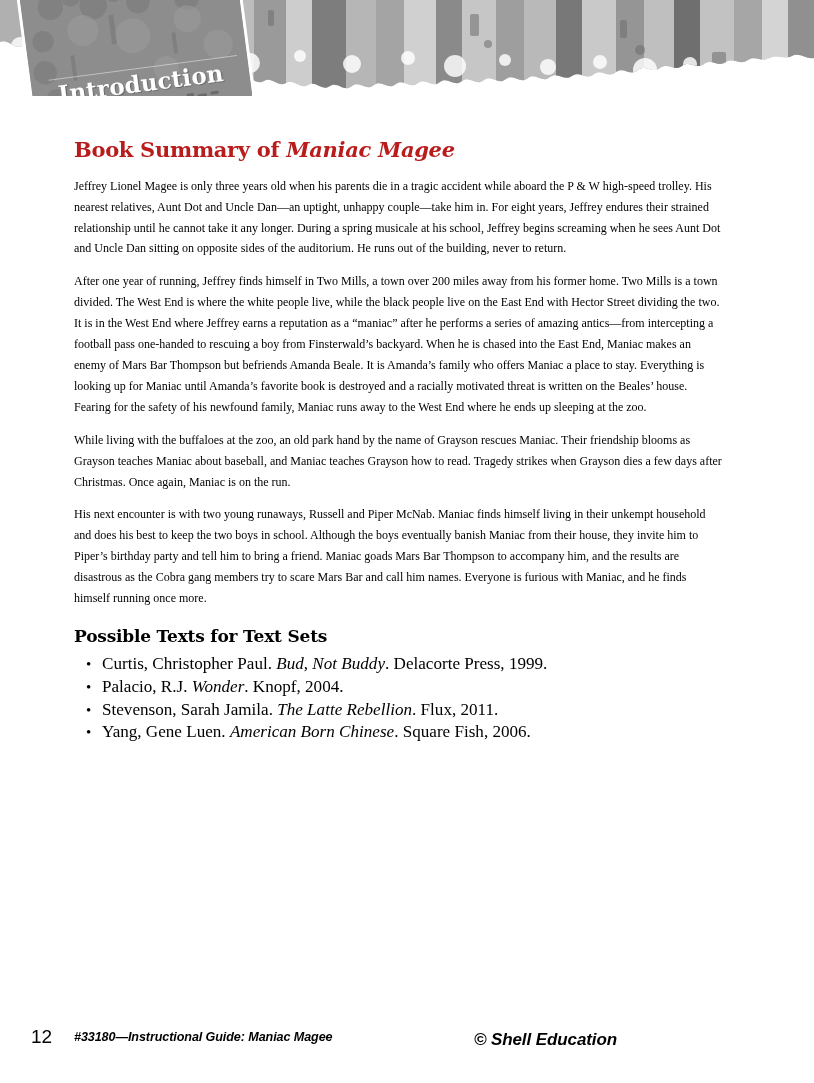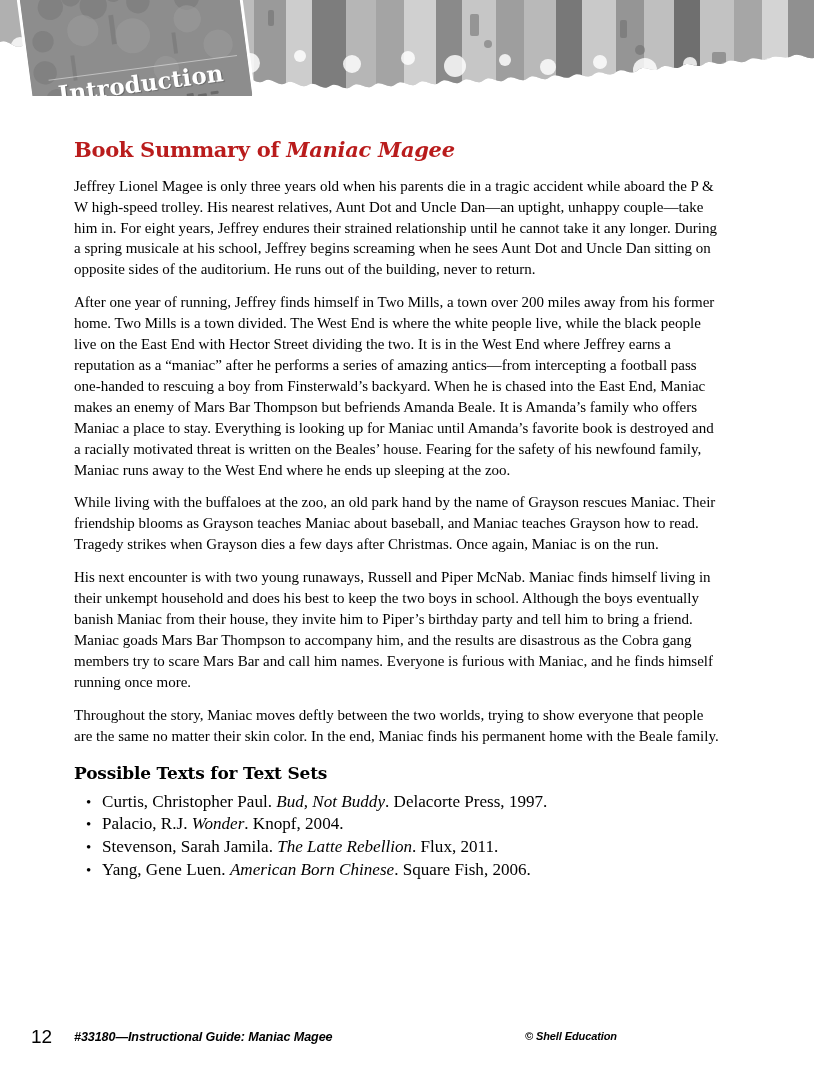--- a/index.html
+++ b/index.html
@@ -97,21 +97,21 @@
     margin: 0 0 13px 0;
     letter-spacing: -0.3px;
     color: #b91c1c;
   }
   h1.section-title .it {
     font-style: italic;
   }
 
   p.body-par {
     font-family: "Liberation Serif", serif;
-    font-size: 15px;
+    font-size: 12px;
     line-height: 20.9px;
     margin: 0 0 12px 0;
     text-align: left;
     color: #000;
   }
 
   h2.section-title-2 {
     font-family: "DejaVu Serif", serif;
     font-weight: bold;
     font-size: 17px;
@@ -171,21 +171,21 @@
     color: #000;
     letter-spacing: -0.1px;
   }
   .footer-right {
     position: absolute;
     right: 91px;
     top: 4px;
     font-family: "Liberation Sans", sans-serif;
     font-style: italic;
     font-weight: bold;
-    font-size: 11px;
+    font-size: 17px;
     color: #000;
     letter-spacing: -0.1px;
   }
 </style>
 </head>
 <body>
 
 <div class="banner">
   <svg class="banner-stripes" viewBox="0 0 814 96" preserveAspectRatio="none">
     <defs>
@@ -324,27 +324,26 @@
 <div class="content">
 
   <h1 class="section-title">
     <span>Book Summary of </span><span class="it">Maniac Magee</span>
   </h1>
 
   <p class="body-par">Jeffrey Lionel Magee is only three years old when his parents die in a tragic accident while aboard the P &amp; W high-speed trolley.  His nearest relatives, Aunt Dot and Uncle Dan—an uptight, unhappy couple—take him in.  For eight years, Jeffrey endures their strained relationship until he cannot take it any longer.  During a spring musicale at his school, Jeffrey begins screaming when he sees Aunt Dot and Uncle Dan sitting on opposite sides of the auditorium.  He runs out of the building, never to return.</p>
   <p class="body-par">After one year of running, Jeffrey finds himself in Two Mills, a town over 200 miles away from his former home.  Two Mills is a town divided.  The West End is where the white people live, while the black people live on the East End with Hector Street dividing the two.  It is in the West End where Jeffrey earns a reputation as a “maniac” after he performs a series of amazing antics—from intercepting a football pass one-handed to rescuing a boy from Finsterwald’s backyard.  When he is chased into the East End, Maniac makes an enemy of Mars Bar Thompson but befriends Amanda Beale.  It is Amanda’s family who offers Maniac a place to stay.  Everything is looking up for Maniac until Amanda’s favorite book is destroyed and a racially motivated threat is written on the Beales’ house.  Fearing for the safety of his newfound family, Maniac runs away to the West End where he ends up sleeping at the zoo.</p>
   <p class="body-par">While living with the buffaloes at the zoo, an old park hand by the name of Grayson rescues Maniac.  Their friendship blooms as Grayson teaches Maniac about baseball, and Maniac teaches Grayson how to read.  Tragedy strikes when Grayson dies a few days after Christmas.  Once again, Maniac is on the run.</p>
   <p class="body-par">His next encounter is with two young runaways, Russell and Piper McNab.  Maniac finds himself living in their unkempt household and does his best to keep the two boys in school.  Although the boys eventually banish Maniac from their house, they invite him to Piper’s birthday party and tell him to bring a friend.  Maniac goads Mars Bar Thompson to accompany him, and the results are disastrous as the Cobra gang members try to scare Mars Bar and call him names.  Everyone is furious with Maniac, and he finds himself running once more.</p>
-  <p class="body-par">Throughout the story, Maniac moves deftly between the two worlds, trying to show everyone that people are the same no matter their skin color.  In the end, Maniac finds his permanent home with the Beale family.</p>
 
   <h2 class="section-title-2">Possible Texts for Text Sets</h2>
 
   <ul class="text-set-list">
     <li>
-      <span class="bullet">•</span><span>Curtis, Christopher Paul. </span><span class="cite-title">Bud, Not Buddy</span><span>. Delacorte Press, 1997.</span>
+      <span class="bullet">•</span><span>Curtis, Christopher Paul. </span><span class="cite-title">Bud, Not Buddy</span><span>. Delacorte Press, 1999.</span>
     </li>
     <li>
       <span class="bullet">•</span><span>Palacio, R.J. </span><span class="cite-title">Wonder</span><span>. Knopf, 2004.</span>
     </li>
     <li>
       <span class="bullet">•</span><span>Stevenson, Sarah Jamila. </span><span class="cite-title">The Latte Rebellion</span><span>. Flux, 2011.</span>
     </li>
     <li>
       <span class="bullet">•</span><span>Yang, Gene Luen. </span><span class="cite-title">American Born Chinese</span><span>. Square Fish, 2006.</span>
     </li>

